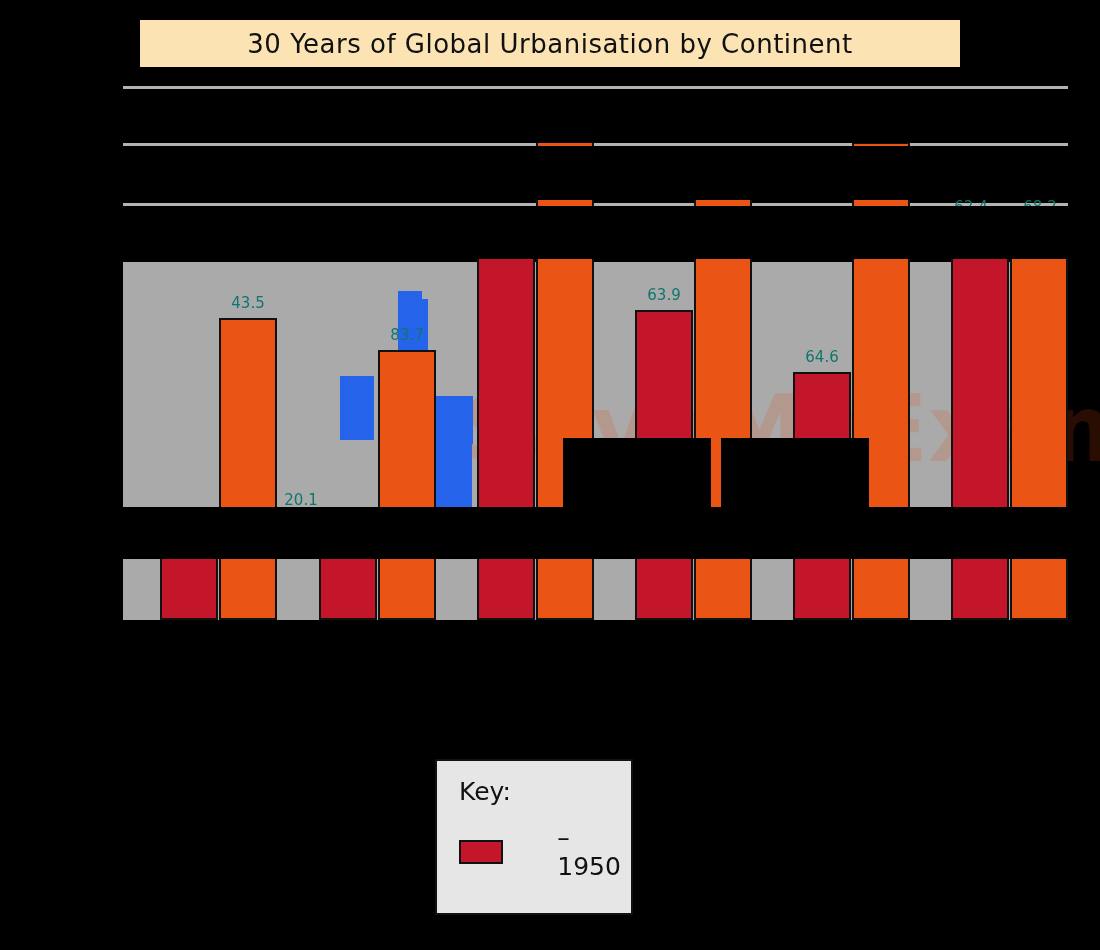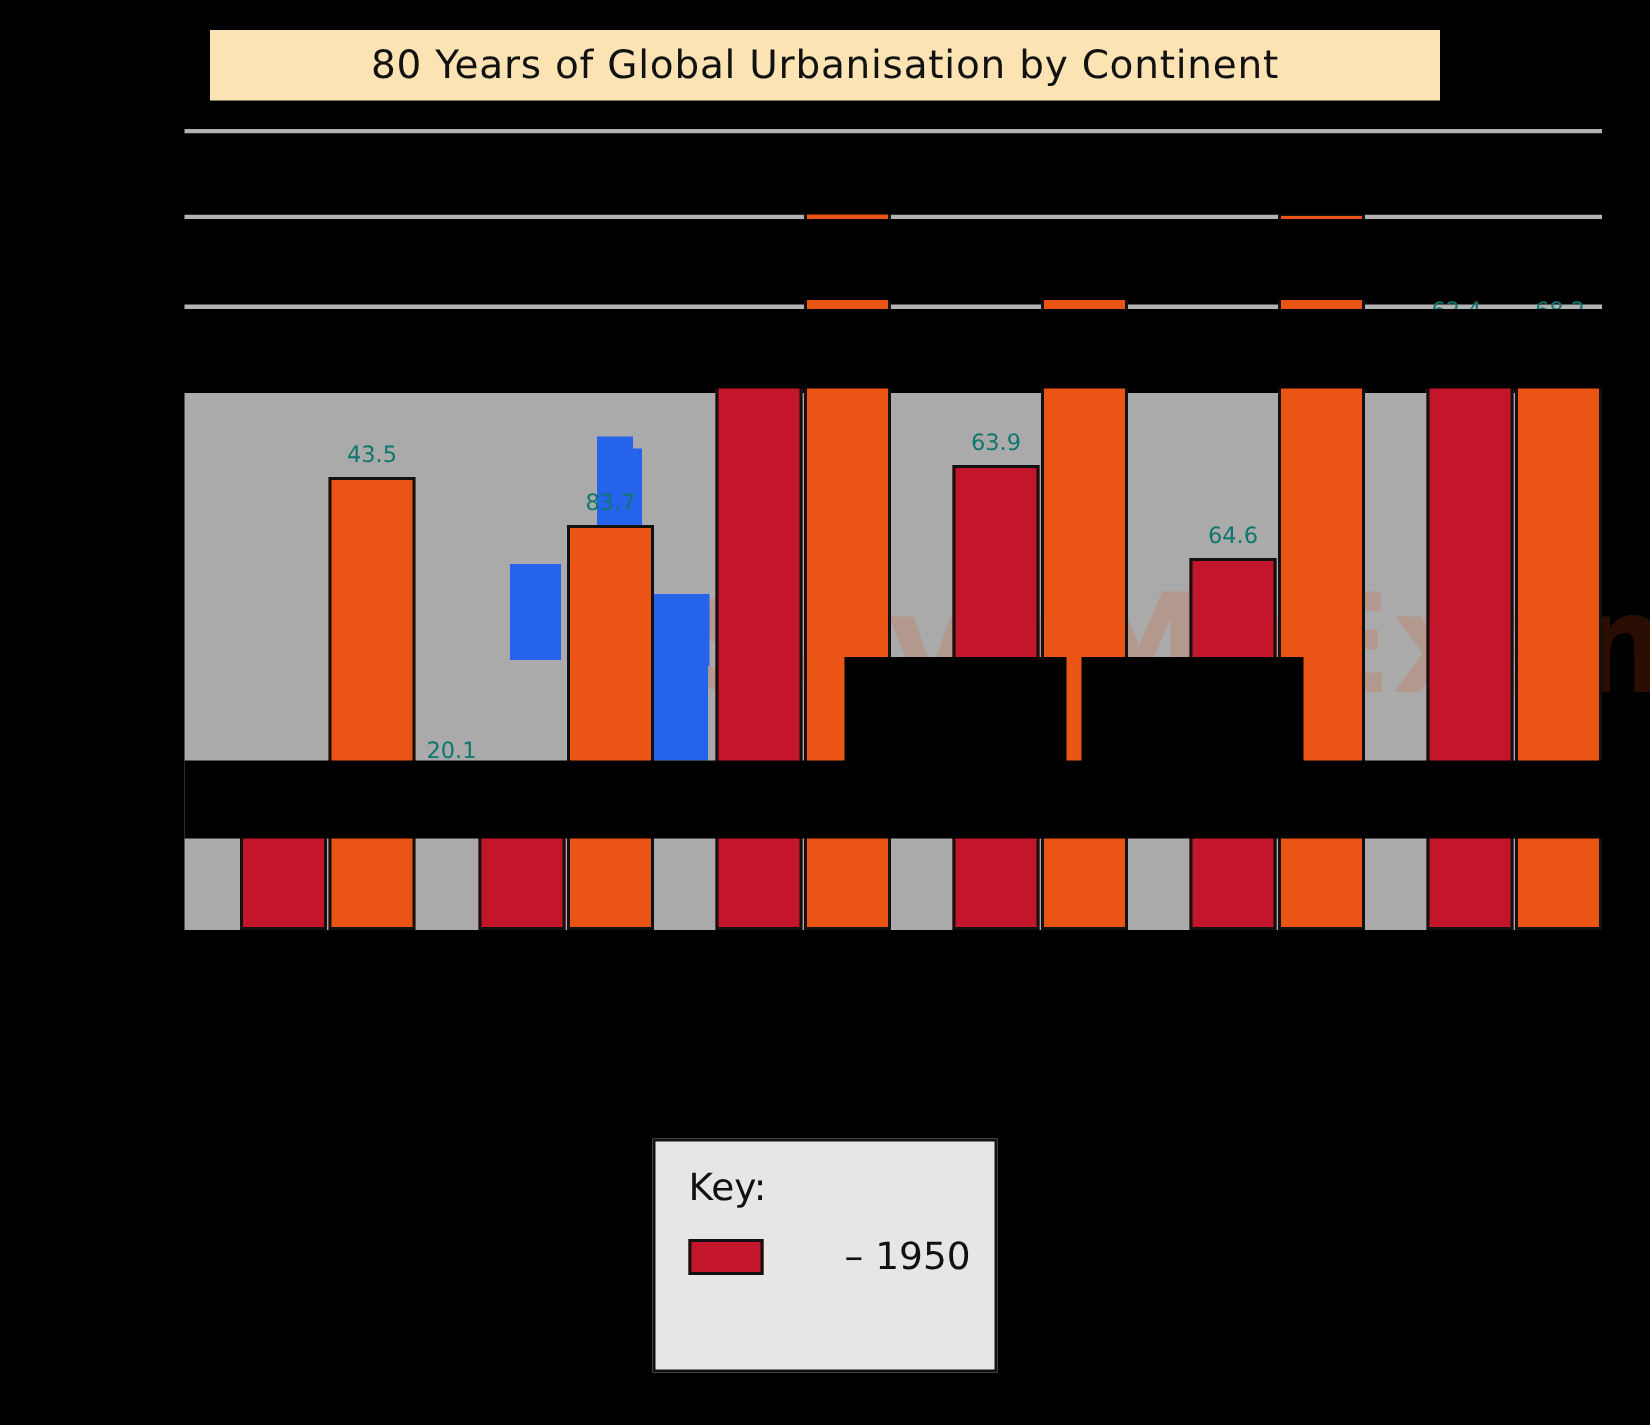--- a/index.html
+++ b/index.html
@@ -35,32 +35,32 @@
   .occluder{position:absolute;background:#000;}
 
   .bar{position:absolute;bottom:0;border:2px solid #111;box-sizing:border-box;}
   .bar.c1950{background:#c4162a;}
   .bar.c2020{background:#ea5414;}
 
   .barlabel{position:absolute;font-size:15px;color:#0f766e;white-space:nowrap;
      font-family:"DejaVu Sans",sans-serif;text-align:center;}
 
   
-  #key-box{position:absolute;left:435px;top:759px;width:230px;height:156px;
+  #key-box{position:absolute;left:435px;top:759px;width:198px;height:156px;
     background:#e6e6e6;border:2px solid #111;box-sizing:border-box;}
   #key-title{position:absolute;left:22px;top:16px;font-size:25px;color:#111;}
   .key-row{position:absolute;left:22px;display:flex;align-items:center;gap:14px;}
   .key-swatch{width:50px;height:24px;border:2px solid #111;box-sizing:border-box;}
   .key-label{font-size:25px;color:#111;margin-left:40px;}
 </style>
 </head>
 <body>
 
 <div id="title-box">
-  <div id="title-text">80 Years of Global Urbanisation by Continent</div>
+  <div id="title-text">30 Years of Global Urbanisation by Continent</div>
 </div>
 
 <div id="plot">
 
   <div id="band-mid"></div>
   <div id="band-low"></div>
 
   <div class="gridline" style="top:0px;"></div>
   <div class="gridline" style="top:57px;"></div>
   <div class="gridline" style="top:117px;"></div>

